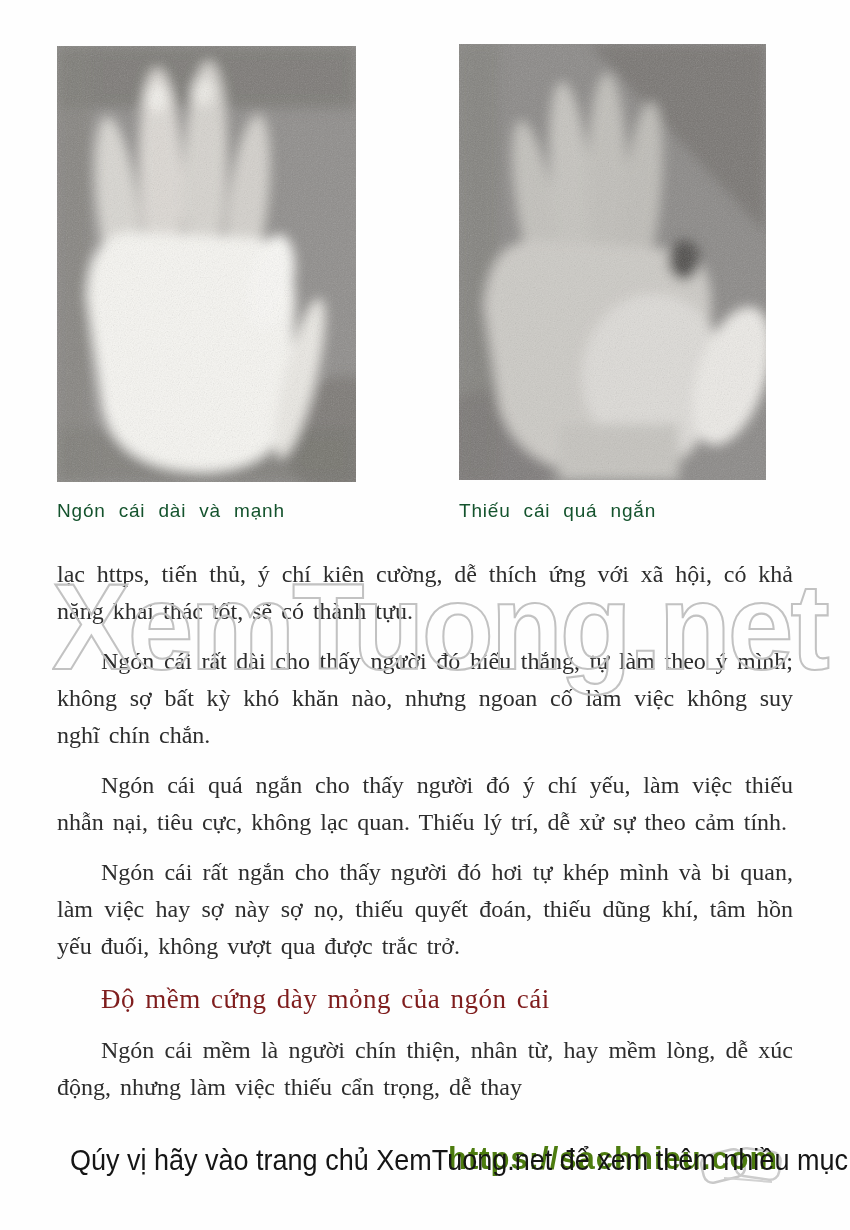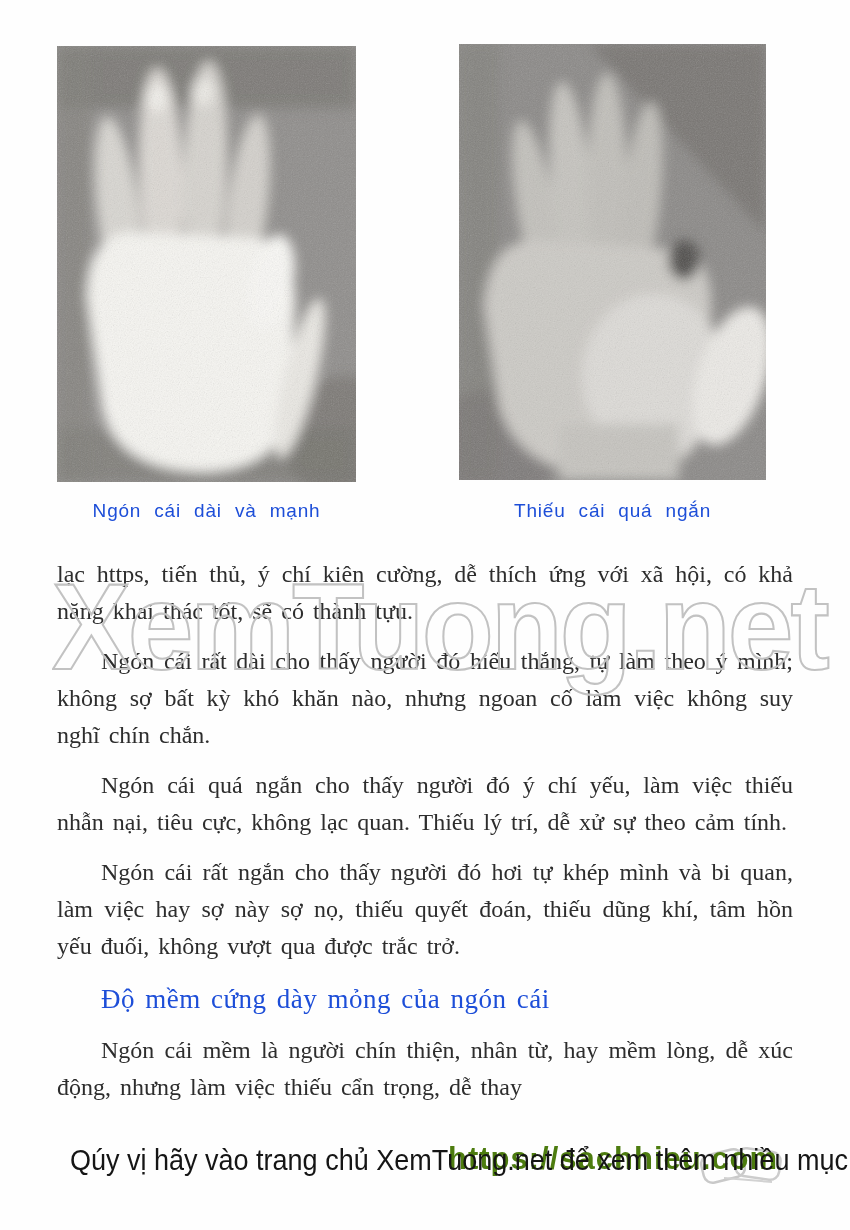--- a/index.html
+++ b/index.html
@@ -15,45 +15,44 @@
   
   .photo{position:absolute;overflow:hidden;}
   .photo svg{display:block;width:100%;height:100%;}
   .photo-left{left:57px;top:46px;width:299px;height:436px;}
   .photo-right{left:459px;top:44px;width:307px;height:436px;}
 
   .caption{
     position:absolute;
     font-family:"Liberation Sans", sans-serif;
     font-size:19px;
-    color:#1d4ed8;
+    color:#14532d;
     letter-spacing:0.8px;
     word-spacing:7px;
-    text-align:center;
     white-space:nowrap;
   }
   .caption-left{left:57px;top:500px;width:299px;}
   .caption-right{left:459px;top:500px;width:307px;}
 
   
   .textblock{
     position:absolute;
     left:57px;top:556px;width:736px;
     font-size:24px;
     line-height:37px;
     color:#2d2d2d;
     text-align:justify;
     word-spacing:3px;
   }
   .textblock p{margin:0 0 13px 0;text-indent:44px;}
   .textblock p.cont{text-indent:0;}
   .textblock h2{
     font-size:27px;
     font-weight:500;
-    color:#1d4ed8;
+    color:#7f1d1d;
     margin:16px 0 14px 0;
     text-indent:44px;
     letter-spacing:0.5px;
   }
 
   
   .watermark{
     position:absolute;
     left:52px;top:543px;
     font-family:"Liberation Sans", sans-serif;

